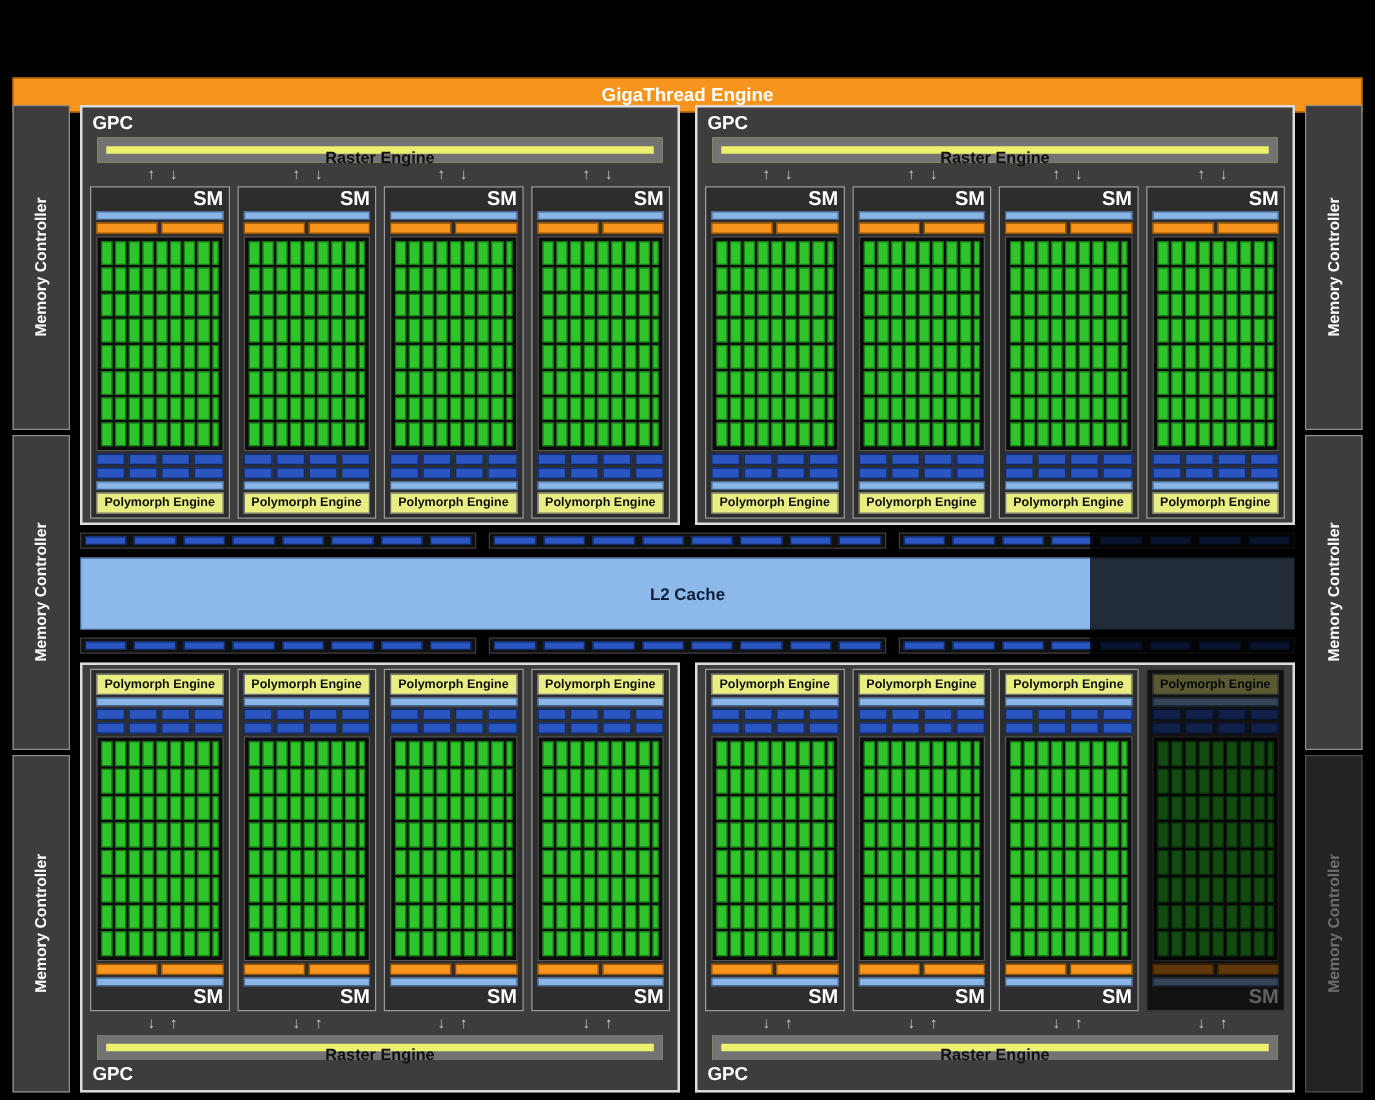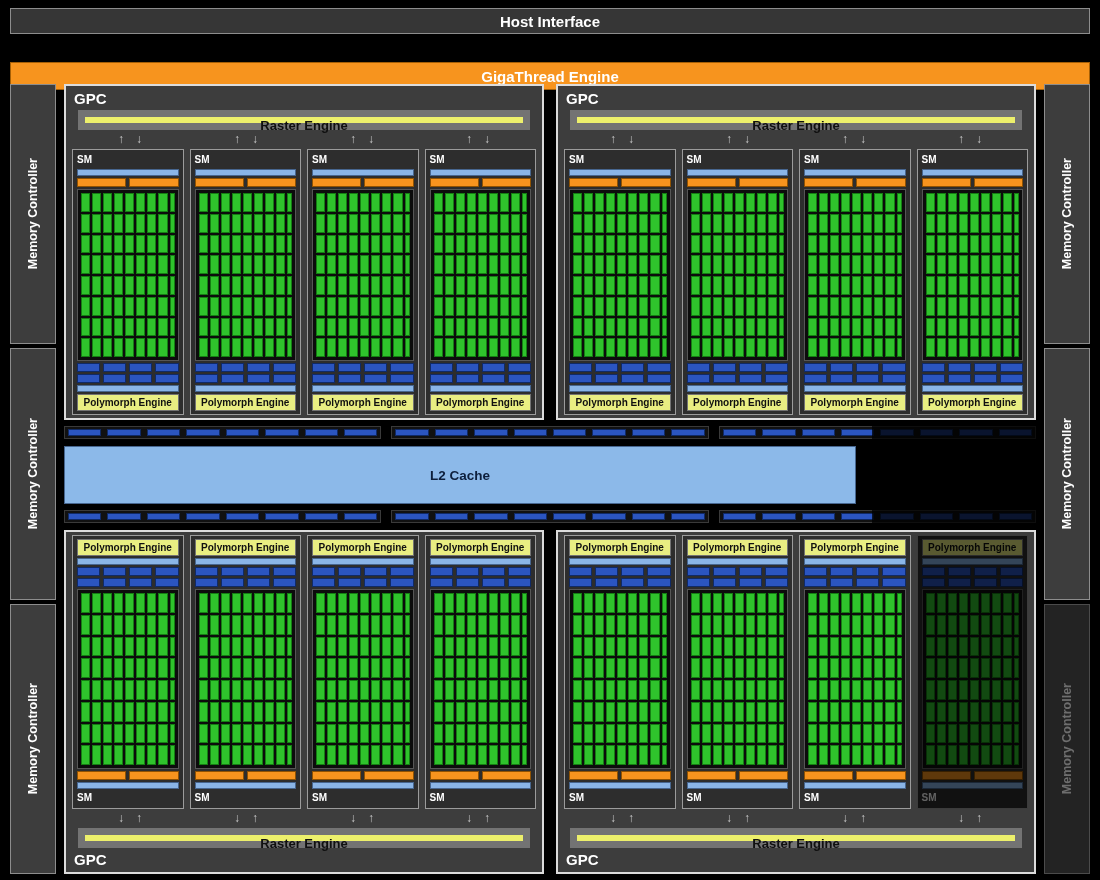--- a/index.html
+++ b/index.html
@@ -27,50 +27,47 @@
   .raster { background:#edf06c; border:7px solid #737373; color:#101010; font-weight:bold; font-size:13px;
             text-align:center; height:20px; line-height:18px; margin:0 6px; }
   .arrow-row { height:15px; display:flex; }
   .arrow-pair { flex:1; display:flex; justify-content:center; gap:12px; }
   .arrow { color:#c9c9c9; font-size:12px; font-weight:bold; line-height:15px; }
   .sm-row { flex:1; display:flex; gap:6px; }
 
   .sm { flex:1; background:#2d2d2d; border:1px solid #9b9b9b; display:flex; flex-direction:column;
         padding:3px 4px; gap:2px; }
   .sm.disabled-sm { filter:brightness(0.38); }
-  .sm-label { color:#fff; font-weight:bold; font-size:10px; height:14px; line-height:14px; }
+  .sm-label { color:#fff; font-weight:bold; font-size:16px; height:14px; line-height:14px;text-align:right; }
   .bar.blue { height:7px; background:#8ab5e7; border:1px solid #47668f; flex:0 0 auto; }
   .orange-row { height:9px; display:flex; gap:3px; flex:0 0 auto; }
   .orange-cell { flex:1; background:#f7941e; border:1px solid #8f5202; }
   .cores { flex:1 1 auto; display:grid; grid-template-columns:repeat(8,1fr) 5px; grid-auto-rows:1fr;
            gap:2px; background:#0c0c0c; border:1px solid #565656; padding:3px; }
   .core { background:#2fc32c; box-shadow:inset 0 0 0 1px rgba(0,70,0,0.55); }
   .ldst-row { height:9px; display:flex; gap:3px; flex:0 0 auto; }
   .ldst-cell { flex:1; background:#2b55c0; border:1px solid #102a66; }
   .polymorph { height:17px; background:#e9ee82; border:1px solid #737373; color:#101010; font-weight:bold;
                font-size:10px; text-align:center; line-height:15px; flex:0 0 auto; }
 
   .dram-row { position:absolute; left:64px; width:972px; height:13px; display:flex; gap:10px; }
   .dram-group { flex:1; display:flex; gap:6px; background:#111; border:1px solid #3a3a3a; padding:2px 3px; }
   .dram-cell { flex:1; background:#2b55c0; border:1px solid #102a66; }
 
-  .l2 { position:absolute; left:64px; top:446px; width:792px; height:58px; background:#8cb9e9;
+  .l2 { position:absolute; left:64px; top:446px; width:972px; height:58px; background:#8cb9e9;
         border:1px solid #47668f; display:flex; align-items:center; justify-content:center;
         color:#0d1f3c; font-weight:bold; font-size:13.5px; }
 
   .overlay { position:absolute; background:rgba(0,0,0,0.76); pointer-events:none; }
 </style>
 </head>
 <body>
 
 <div class="chip">
 
-  <div class="host">
-    <span>Host Interface</span>
-  </div>
 
   <div class="giga">
     <span>GigaThread Engine</span>
   </div>
 
   <div class="mc" style="left:10px; top:84px; height:260px;">
     <span>Memory Controller</span>
   </div>
   <div class="mc" style="left:10px; top:348px; height:252px;">
     <span>Memory Controller</span>

